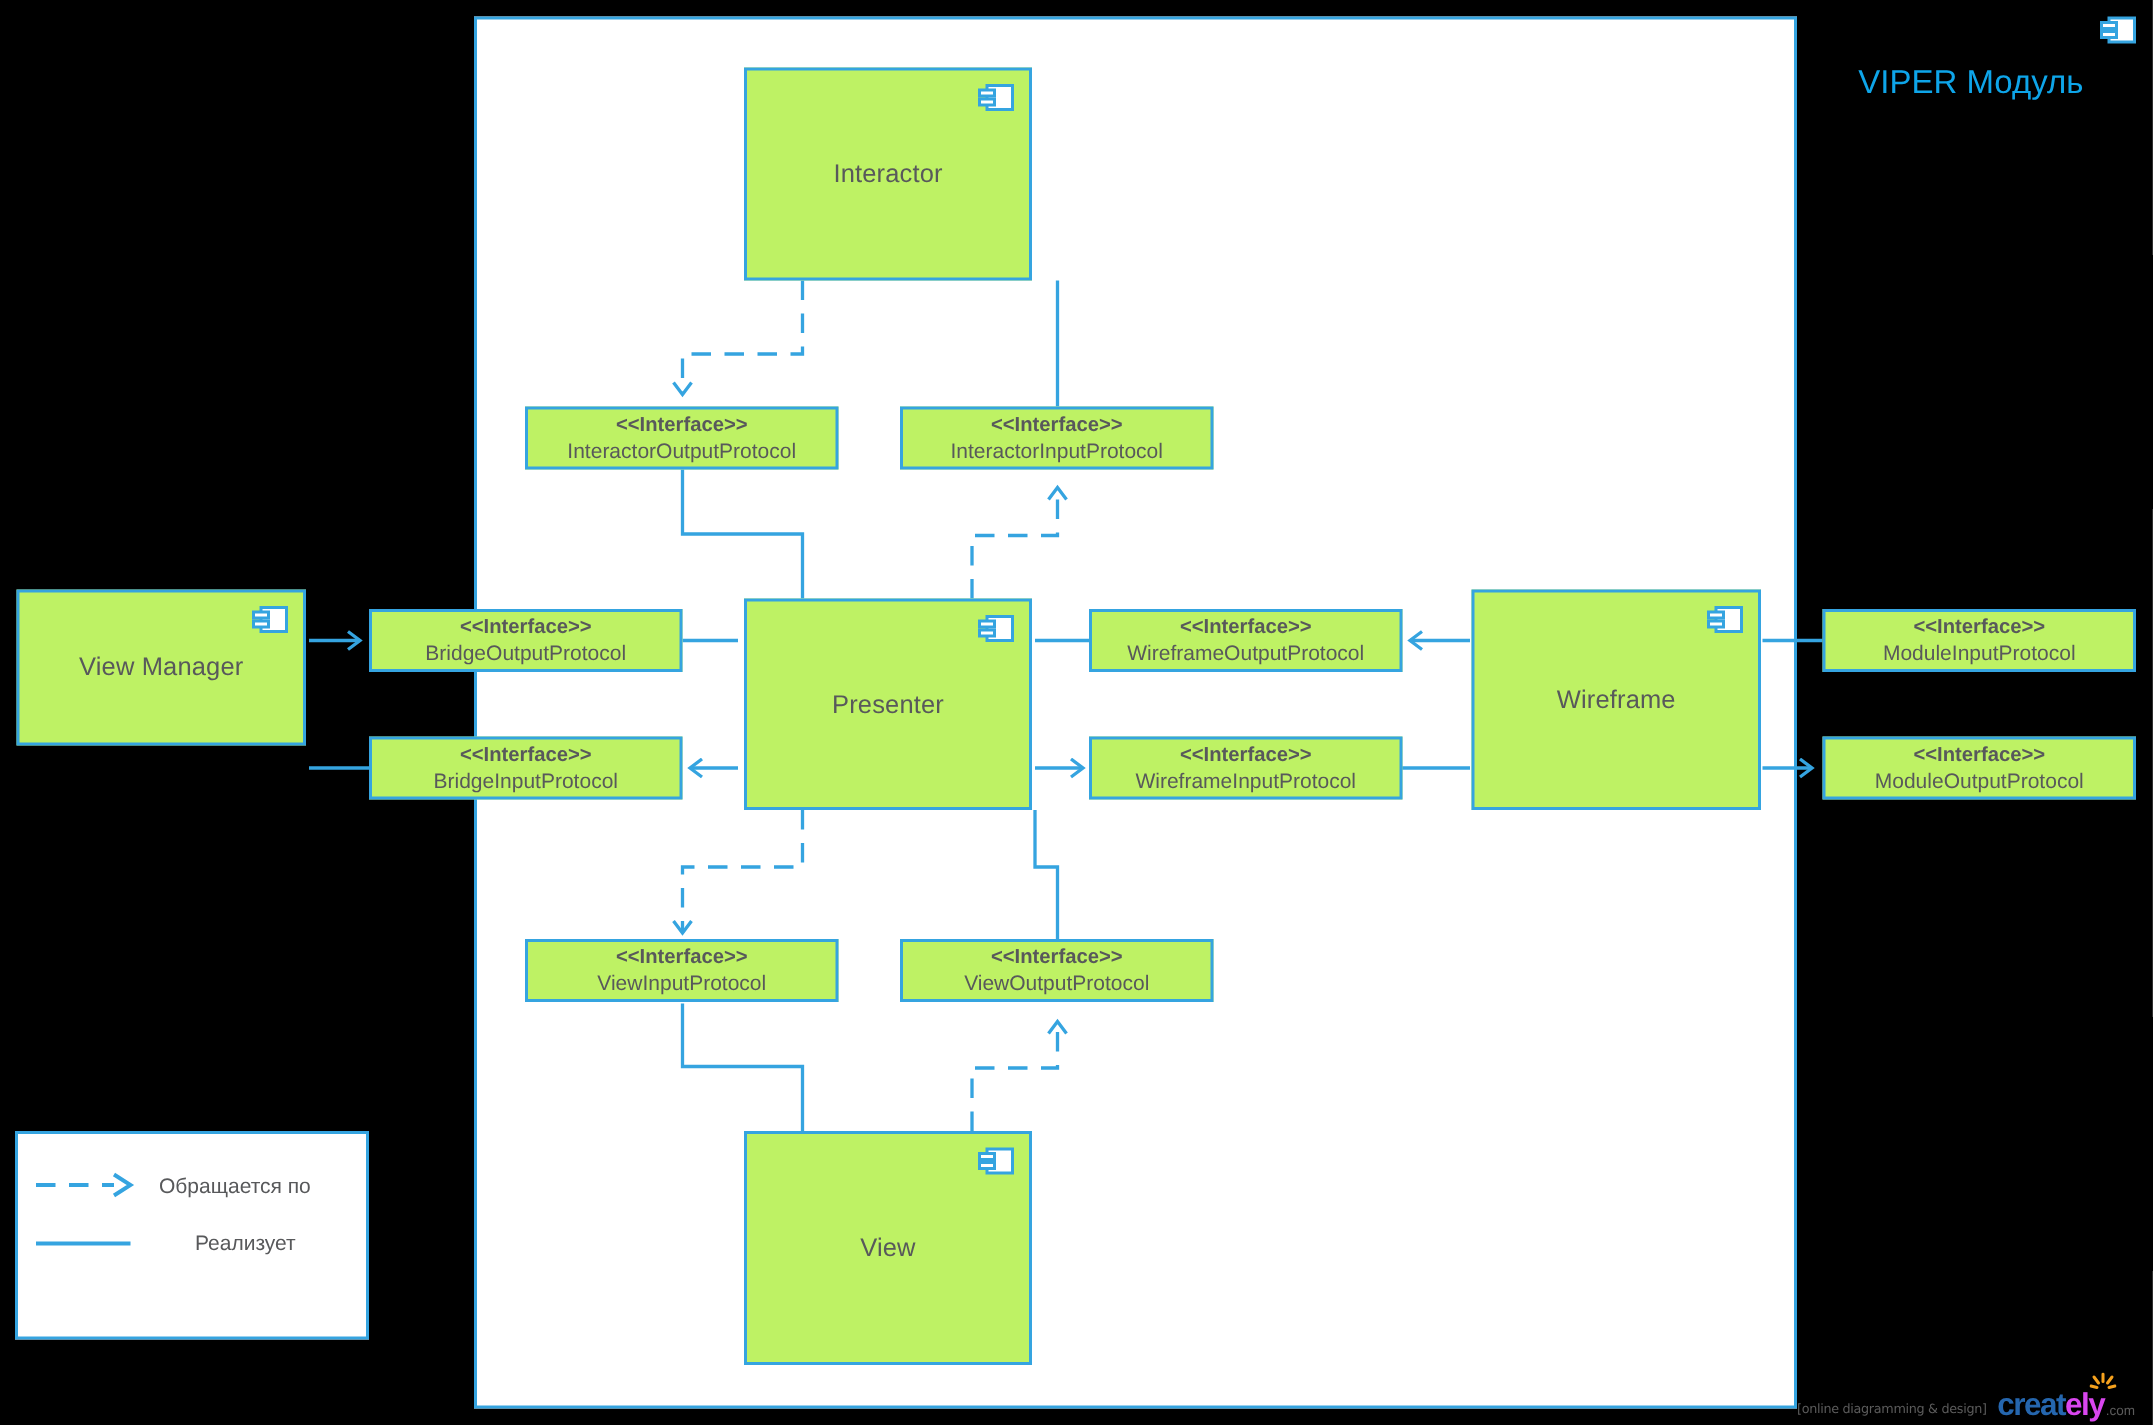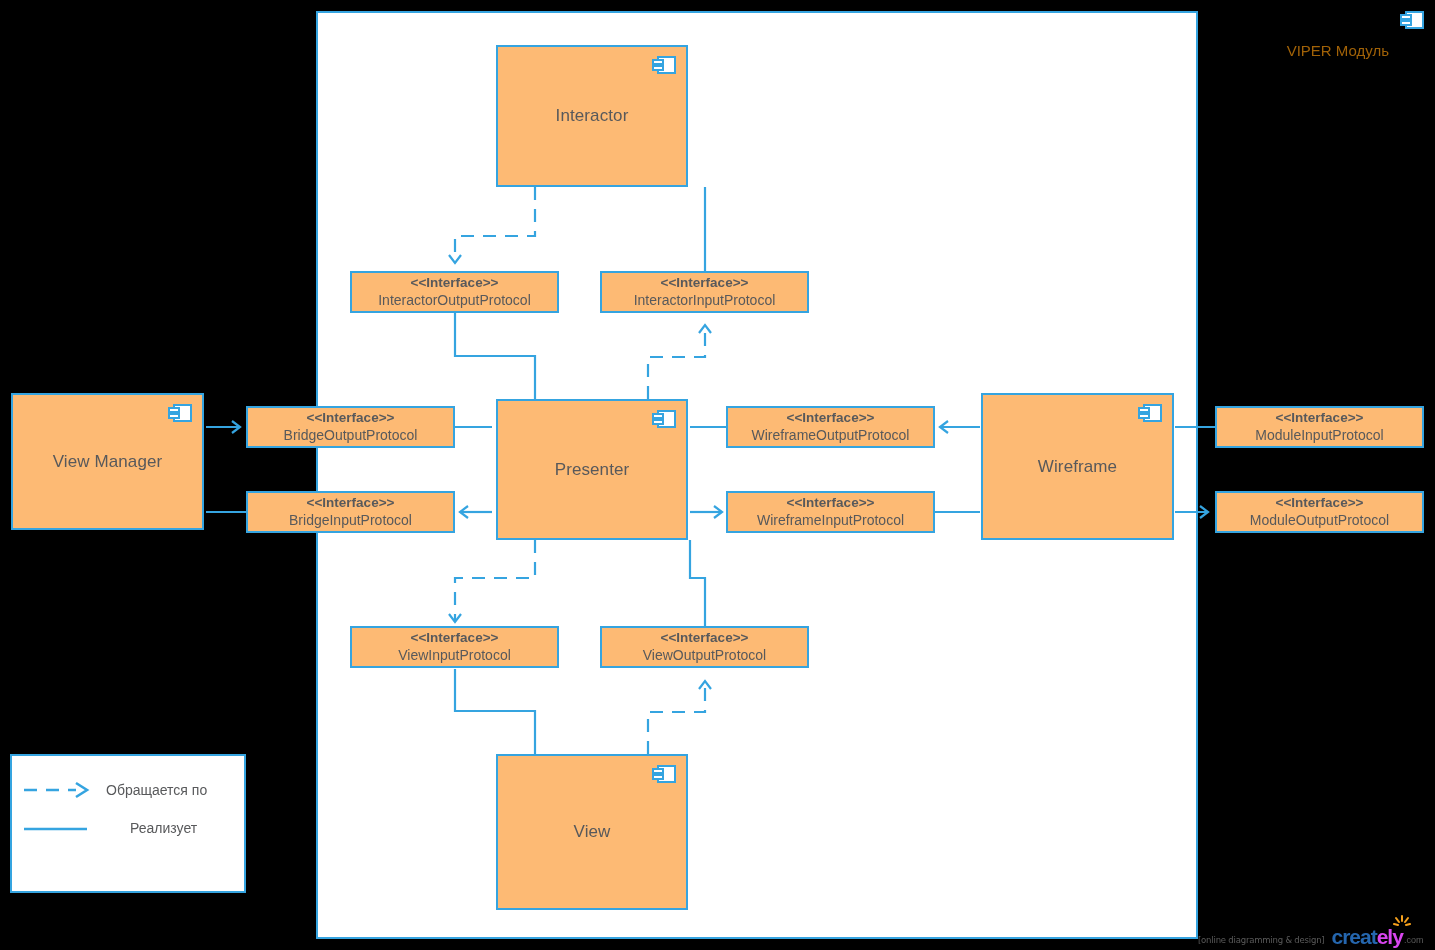--- a/index.html
+++ b/index.html
@@ -17,21 +17,21 @@
   }
   svg.layer {
     position: absolute;
     left: 0;
     top: 0;
     width: 1435px;
     height: 950px;
   }
   .box {
     position: absolute;
-    background: #fdba74;
+    background: #bef264;
     border: 2px solid #35a4e0;
     box-sizing: border-box;
     display: flex;
     flex-direction: column;
     align-items: center;
     justify-content: center;
     color: #58595b;
   }
   .component-box {
     justify-content: center;
@@ -72,22 +72,22 @@
     width: 882px;
     height: 928px;
     background: #ffffff;
     border: 2px solid #35a4e0;
     box-sizing: border-box;
   }
   #module-title {
     position: absolute;
     right: 46px;
     top: 42px;
-    font-size: 15px;
-    color: #a16207;
+    font-size: 22px;
+    color: #0ea5e9;
     white-space: nowrap;
     margin-left: 48px;
   }
   #module-icon {
     position: absolute;
     right: 10px;
     top: 10px;
     width: 26px;
     height: 20px;
   }
@@ -245,21 +245,21 @@
 
   <div class="box component-box" style="left:981px; top:393px; width:193px; height:147px;">
     <svg class="comp-icon" viewBox="0 0 26 20">
       <rect x="7" y="2" width="17" height="16" fill="#fff" stroke="#35a4e0" stroke-width="2"></rect>
       <rect x="2" y="5" width="10" height="4" fill="#fff" stroke="#35a4e0" stroke-width="2"></rect>
       <rect x="2" y="11" width="10" height="4" fill="#fff" stroke="#35a4e0" stroke-width="2"></rect>
     </svg>
     <span class="comp-label">Wireframe</span>
   </div>
 
-  <div class="box component-box" style="left:11px; top:393px; width:193px; height:137px;">
+  <div class="box component-box" style="left:11px; top:393px; width:193px; height:104px;">
     <svg class="comp-icon" viewBox="0 0 26 20">
       <rect x="7" y="2" width="17" height="16" fill="#fff" stroke="#35a4e0" stroke-width="2"></rect>
       <rect x="2" y="5" width="10" height="4" fill="#fff" stroke="#35a4e0" stroke-width="2"></rect>
       <rect x="2" y="11" width="10" height="4" fill="#fff" stroke="#35a4e0" stroke-width="2"></rect>
     </svg>
     <span class="comp-label">View Manager</span>
   </div>
 
   <div class="box iface" style="left:350px; top:271px; width:209px; height:42px;">
     <span class="stereo">&lt;&lt;Interface&gt;&gt;</span>

